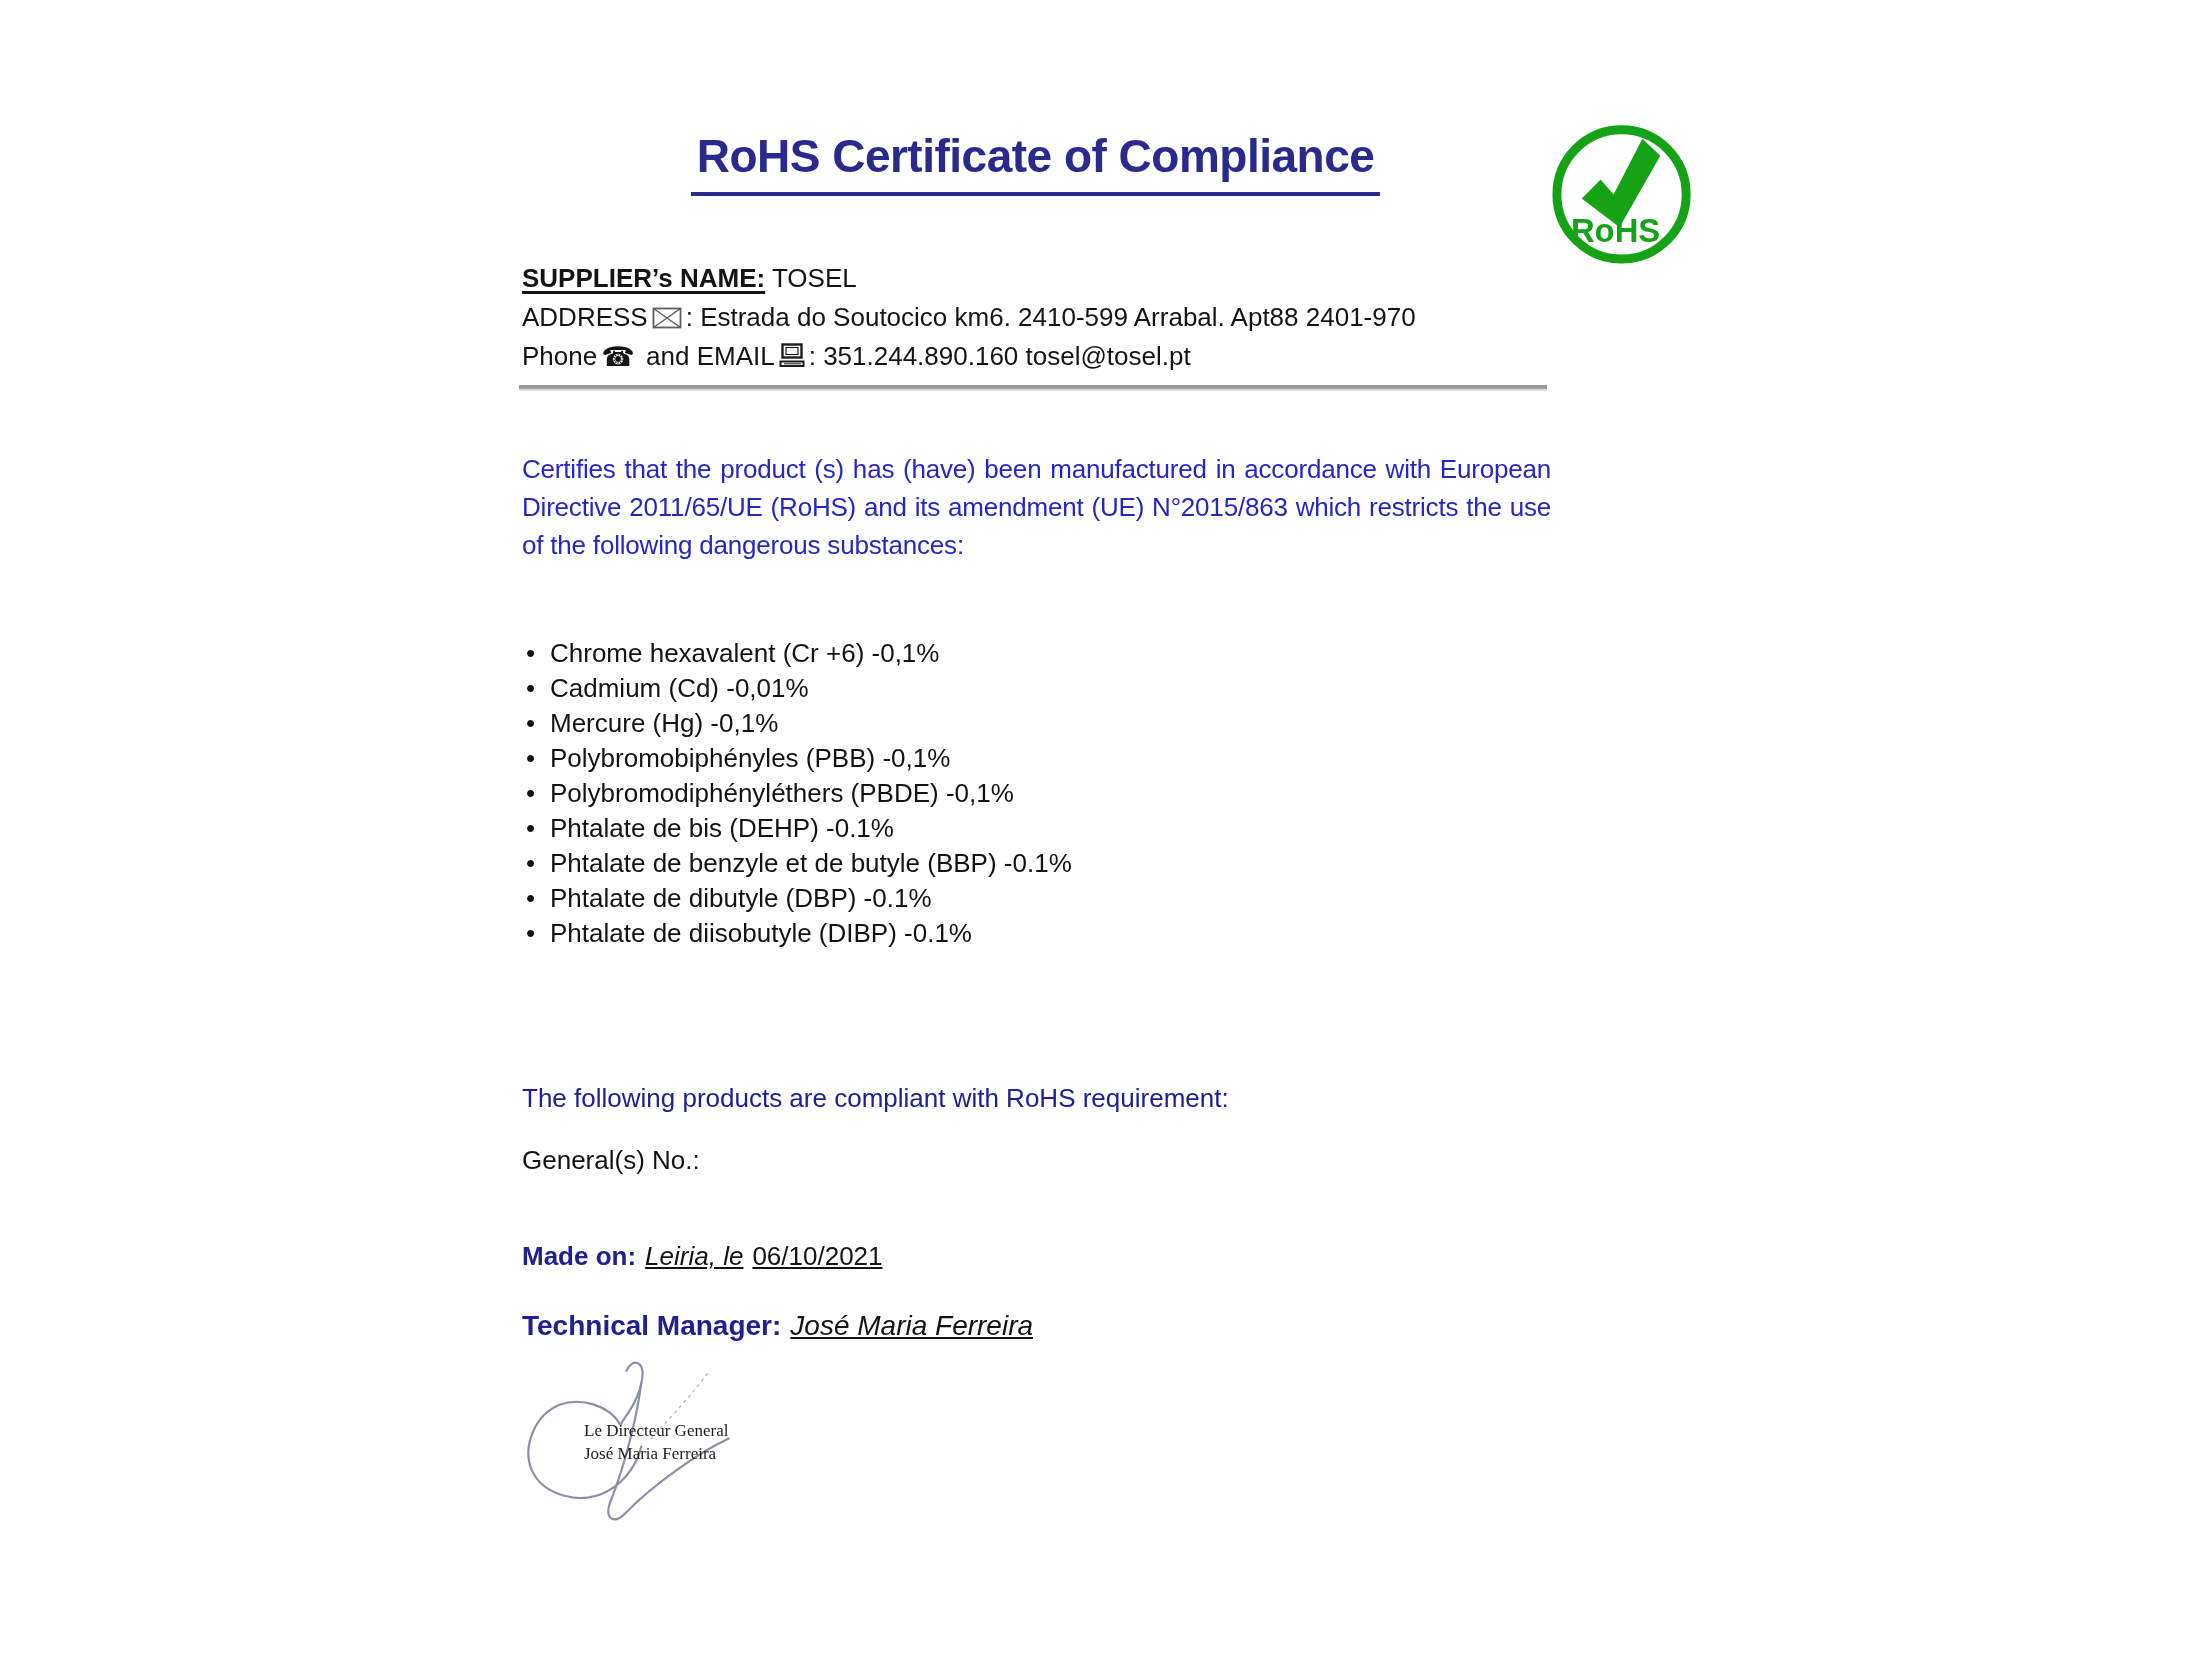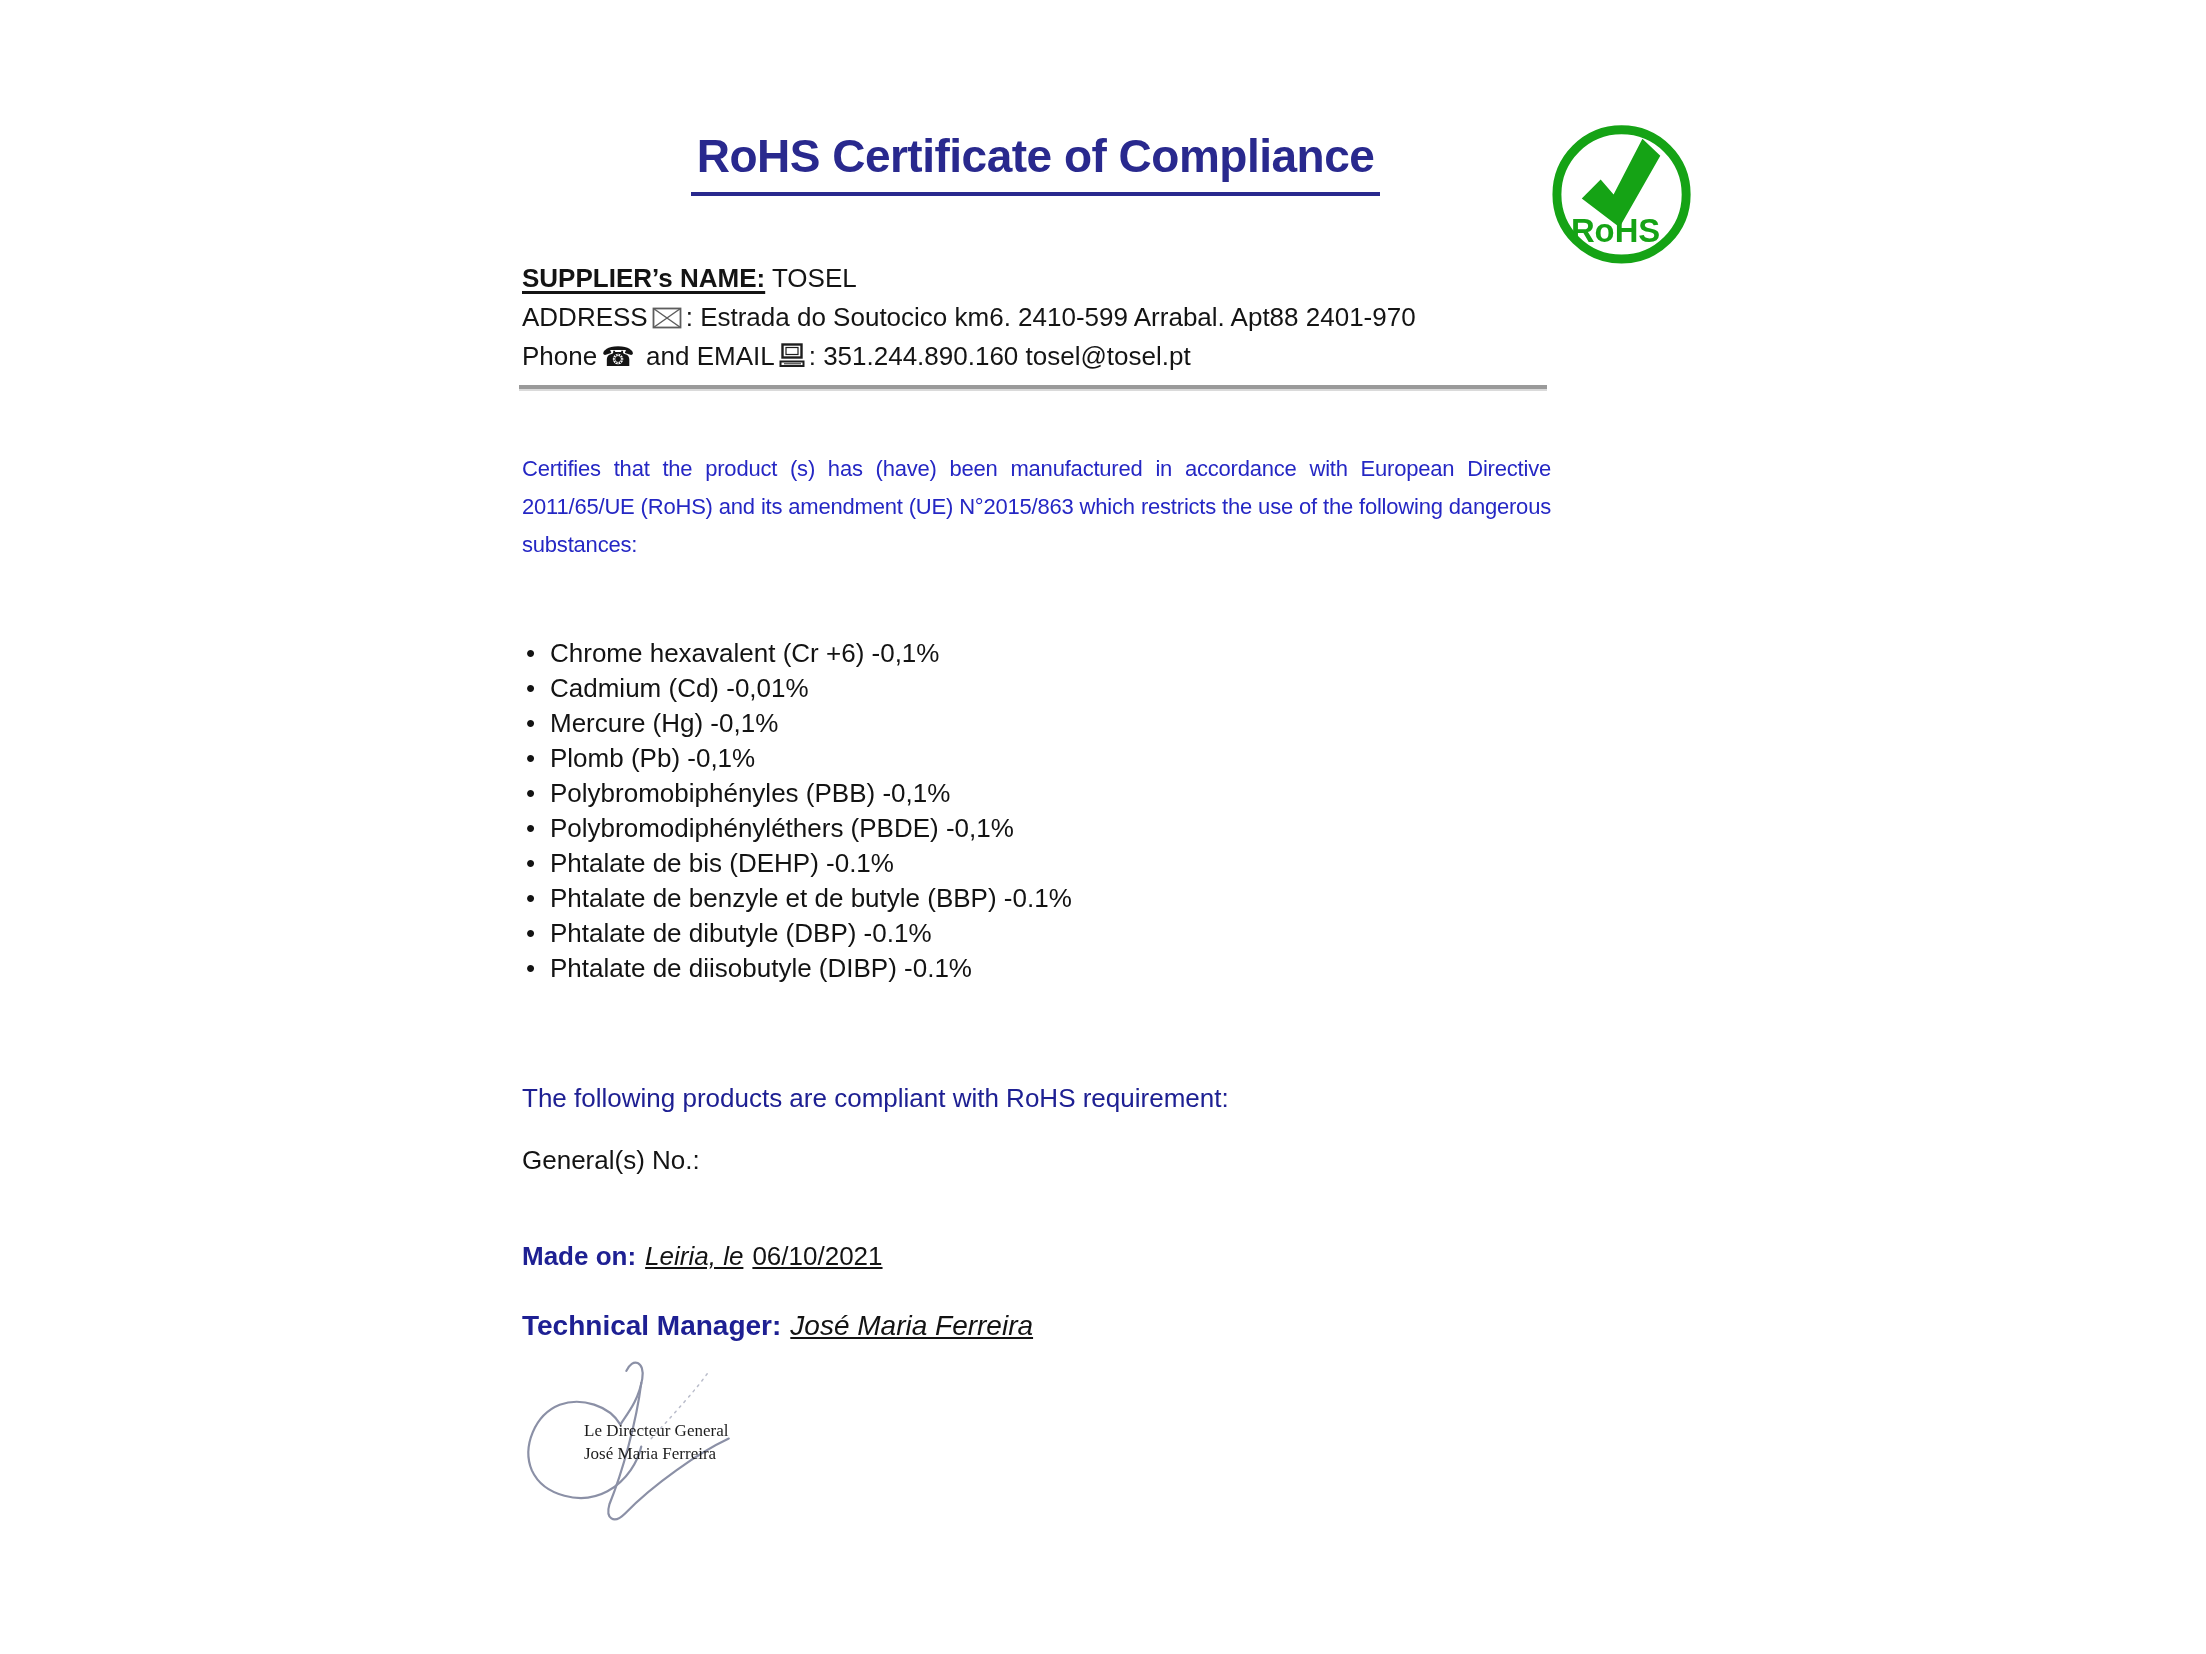--- a/index.html
+++ b/index.html
@@ -17,21 +17,21 @@
   .logo{position:absolute;left:1544px;top:103px;width:169px;height:169px;}
   
   .supplier{position:absolute;left:522px;top:259px;font-size:26px;line-height:39px;color:#141414;}
   .lbl-underline{font-weight:bold;text-decoration:underline;text-decoration-thickness:3px;text-underline-offset:4px;}
   .icon{display:inline-block;vertical-align:-3px;margin:0 4px;}
   .phone-glyph{font-size:27px;vertical-align:-1px;margin:0 4px;font-family:"DejaVu Sans",sans-serif;}
   
   .divider{position:absolute;left:519px;top:385px;width:1028px;height:4px;background:#9a9a9a;border-bottom:2px solid #dadada;}
   
   .certify{
-    position:absolute;left:522px;top:450px;width:1029px;font-size:22px;line-height:38px;
+    position:absolute;left:522px;top:450px;width:1029px;font-size:26px;line-height:38px;
     color:#2527c4;text-align:justify;letter-spacing:-0.2px;
   }
   
   .substances{position:absolute;left:526px;top:636px;font-size:26px;line-height:35px;color:#131313;}
   .dot{display:inline-block;width:24px;}
   
   .statement{position:absolute;left:522px;top:1083px;font-size:26px;color:#1e2093;}
   .article{position:absolute;left:522px;top:1145px;font-size:26px;color:#131313;}
   
   .made-on{position:absolute;left:522px;top:1241px;font-size:26px;color:#131313;}
@@ -83,21 +83,20 @@
   </div>
 
   <div class="divider"></div>
 
   <div class="certify">Certifies that the product (s) has (have) been manufactured in accordance with European Directive 2011/65/UE (RoHS) and its amendment (UE) N°2015/863 which restricts the use of the following dangerous substances:</div>
 
   <div class="substances">
     <div class="li"><span class="dot">•</span><span>Chrome hexavalent (Cr +6) -0,1%</span></div>
     <div class="li"><span class="dot">•</span><span>Cadmium (Cd) -0,01%</span></div>
     <div class="li"><span class="dot">•</span><span>Mercure (Hg) -0,1%</span></div>
-    <div class="li"><span class="dot">•</span><span>Plomb (Pb) -0,1%</span></div>
     <div class="li"><span class="dot">•</span><span>Polybromobiphényles (PBB) -0,1%</span></div>
     <div class="li"><span class="dot">•</span><span>Polybromodiphényléthers (PBDE) -0,1%</span></div>
     <div class="li"><span class="dot">•</span><span>Phtalate de bis (DEHP) -0.1%</span></div>
     <div class="li"><span class="dot">•</span><span>Phtalate de benzyle et de butyle (BBP) -0.1%</span></div>
     <div class="li"><span class="dot">•</span><span>Phtalate de dibutyle (DBP) -0.1%</span></div>
     <div class="li"><span class="dot">•</span><span>Phtalate de diisobutyle (DIBP) -0.1%</span></div>
   </div>
 
   <div class="statement">The following products are compliant with RoHS requirement:</div>
 

